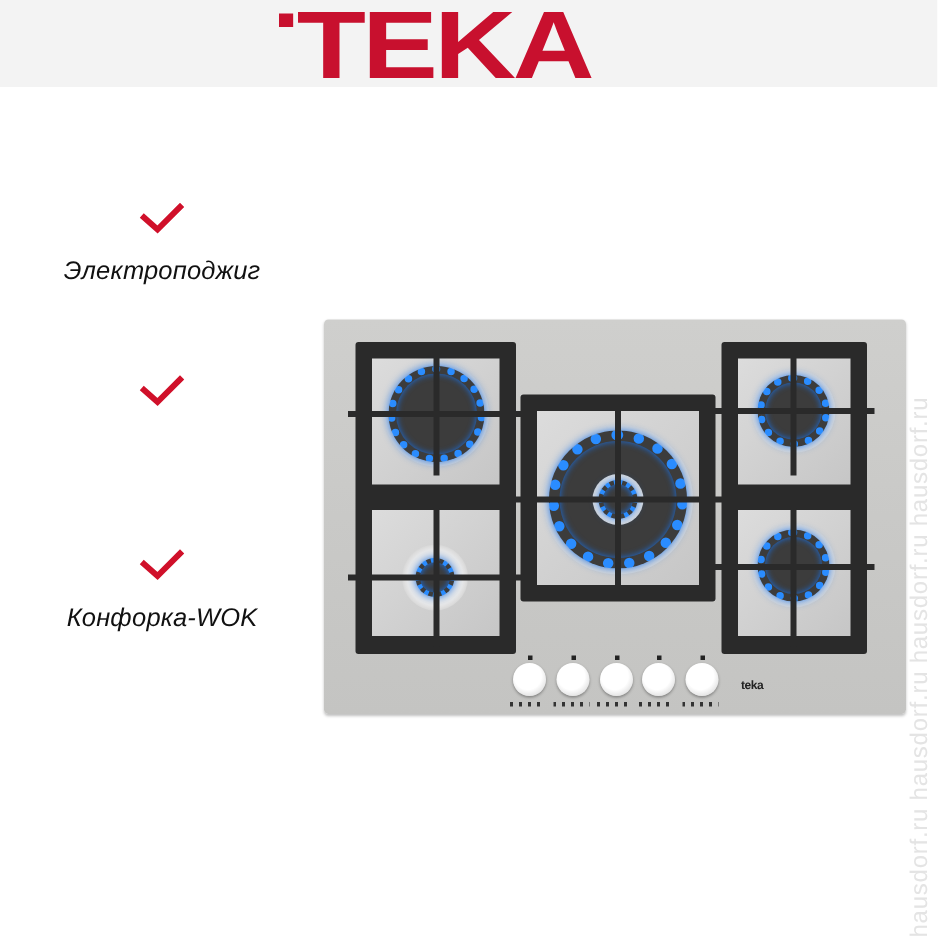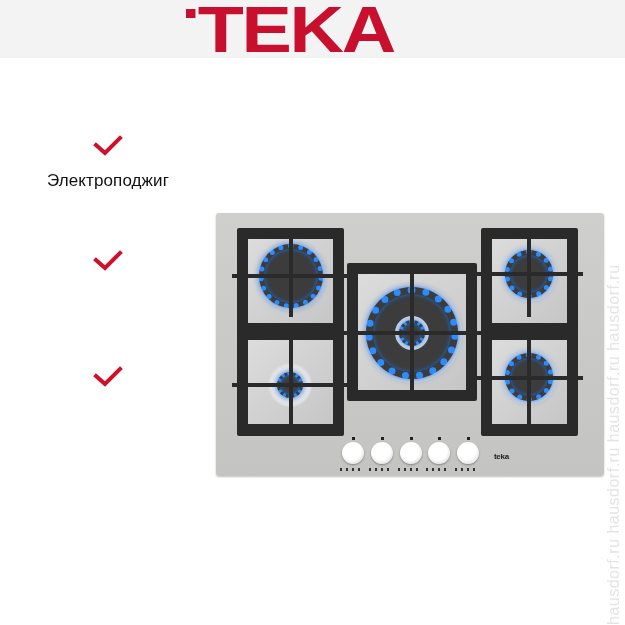--- a/index.html
+++ b/index.html
@@ -8,21 +8,21 @@
 
     .header-band { position: absolute; left: 0; top: 0; width: 625px; height: 58px; background: #f3f3f3; }
     .brand-logo {
       position: absolute; left: 186px; top: 3px; height: 54px;
       font-family: "Liberation Sans", sans-serif; font-weight: 700;
       font-size: 64px; line-height: 54px; letter-spacing: -2px;
       color: #c8102e; transform: scaleX(1.18); transform-origin: left center;
     }
     .brand-logo .tick { display: inline-block; width: 8px; height: 9px; background: #c8102e; vertical-align: top; margin-top: 6px; margin-right: 2px; }
 
-    .feature { position: absolute; left: 0; width: 216px; text-align: center; }
+    .feature { position: absolute; left: 0; width: 216px; text-align: center; font-style: italic; }
     .feature .check { display: block; margin: 0 auto; width: 30px; height: 22px; }
     .feature .label { display: block; margin-top: 14px; font-size: 17px; color: #111; letter-spacing: 0.1px; }
 
     .watermark-col {
       position: absolute; left: 603px; top: 180px; width: 22px; height: 445px; overflow: hidden;
     }
     .watermark-col .wm {
       position: absolute; left: 2px; top: 0; writing-mode: vertical-rl; transform: rotate(180deg);
       font-size: 16px; color: #e4e4e4; white-space: nowrap; letter-spacing: 0.5px; height: 445px;
     }
@@ -64,20 +64,21 @@
 </div>
 <div class="feature" style="top:250px;">
   <svg class="check" viewBox="0 0 30 22">
       <polyline points="3,10 12,18 27,3" fill="none" stroke="#d0102a" stroke-width="4" stroke-linecap="square"></polyline>
     </svg>
 </div>
 <div class="feature" style="top:366px;">
   <svg class="check" viewBox="0 0 30 22">
       <polyline points="3,10 12,18 27,3" fill="none" stroke="#d0102a" stroke-width="4" stroke-linecap="square"></polyline>
     </svg>
+  <span class="label">Конфорка-WOK</span>
 </div>
 
 <div class="hob">
 
   <div class="grate" style="left:21px; top:15px; width:107px; height:208px;">
     <div class="cell" style="left:11px; top:11px; width:85px; height:84px;"></div>
     <div class="cell" style="left:11px; top:112px; width:85px; height:84px;"></div>
   </div>
 
   <div class="grate" style="left:131px; top:50px; width:130px; height:138px;">

